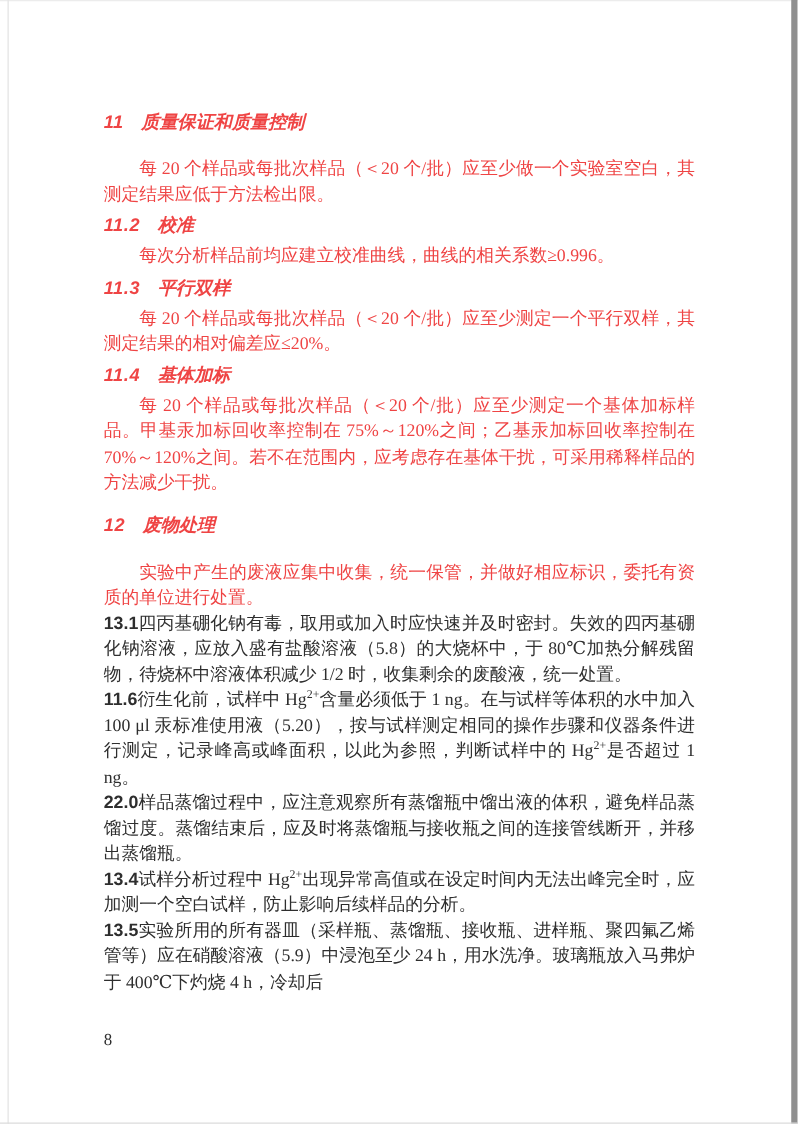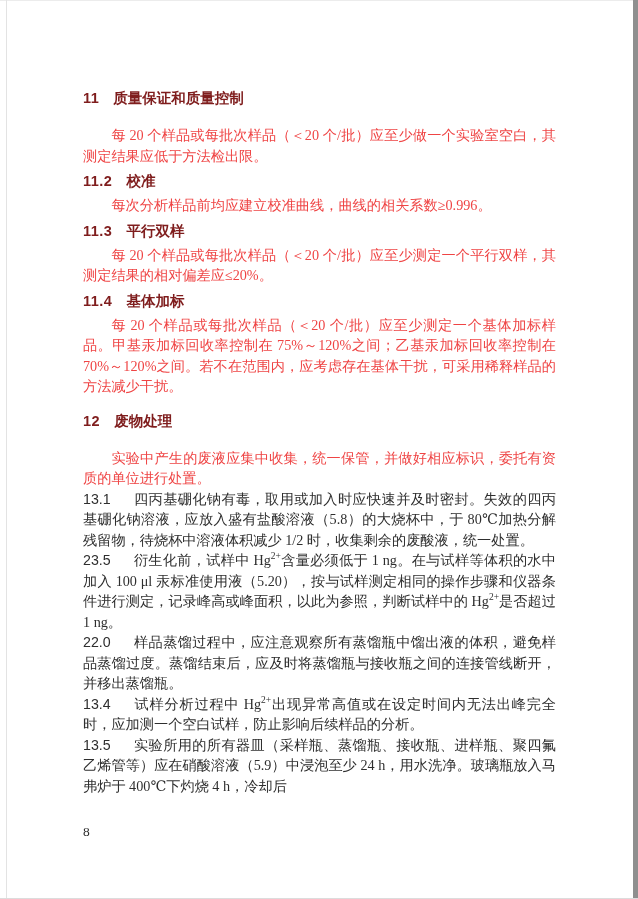--- a/index.html
+++ b/index.html
@@ -34,23 +34,24 @@
     left: 83px; top: 88px;
     width: 473px;
     color: #2e2e2e;
   }
   .block { margin: 0; }
   .block.h1, .block.h2 {
     font-family: "Liberation Sans", "DejaVu Sans", sans-serif;
     font-weight: bold;
     font-size: 14.5px;
     line-height: 20px;
-    color: #7f1d1d;
+    color: #ef4444;
     text-align: left;
     text-indent: 0;
+    font-style: italic;
   }
   .block.h1 { margin: 14px 0 17px 0; }
   .content .block.h1:first-child { margin-top: 0; }
   .block.h2 { margin: 5px 0 4px 0; }
   .hnum { margin-right: 14px; letter-spacing: 0.5px; }
   .block.p {
     font-size: 14.2px;
     line-height: 20.5px;
     text-align: justify;
     text-indent: 2em;
@@ -58,21 +59,22 @@
   }
   .block.item {
     font-size: 14.2px;
     line-height: 20.5px;
     text-align: justify;
     text-indent: 0;
     color: #2e2e2e;
   }
   .inum {
     font-family: "Liberation Sans", "DejaVu Sans", sans-serif;
-    margin-right: 23px;
+    margin-right: 0;
+    font-weight: bold;
   }
   sup {
     font-size: 9.5px;
     line-height: 0;
     vertical-align: super;
   }
   .page-number {
     position: absolute;
     left: 83px; top: 823px;
     font-size: 13.5px;
@@ -94,19 +96,19 @@
     <div class="block p">每 20 个样品或每批次样品（＜20 个/批）应至少做一个实验室空白，其测定结果应低于方法检出限。</div>
     <div class="block h2"><span class="hnum">11.2</span><span>校准</span></div>
     <div class="block p">每次分析样品前均应建立校准曲线，曲线的相关系数≥0.996。</div>
     <div class="block h2"><span class="hnum">11.3</span><span>平行双样</span></div>
     <div class="block p">每 20 个样品或每批次样品（＜20 个/批）应至少测定一个平行双样，其测定结果的相对偏差应≤20%。</div>
     <div class="block h2"><span class="hnum">11.4</span><span>基体加标</span></div>
     <div class="block p">每 20 个样品或每批次样品（＜20 个/批）应至少测定一个基体加标样品。甲基汞加标回收率控制在 75%～120%之间；乙基汞加标回收率控制在 70%～120%之间。若不在范围内，应考虑存在基体干扰，可采用稀释样品的方法减少干扰。</div>
     <div class="block h1"><span class="hnum">12</span><span>废物处理</span></div>
     <div class="block p">实验中产生的废液应集中收集，统一保管，并做好相应标识，委托有资质的单位进行处置。</div>
     <div class="block item"><span class="inum">13.1</span>四丙基硼化钠有毒，取用或加入时应快速并及时密封。失效的四丙基硼化钠溶液，应放入盛有盐酸溶液（5.8）的大烧杯中，于 80℃加热分解残留物，待烧杯中溶液体积减少 1/2 时，收集剩余的废酸液，统一处置。</div>
-    <div class="block item"><span class="inum">23.5</span>衍生化前，试样中 Hg<sup>2+</sup>含量必须低于 1 ng。在与试样等体积的水中加入 100 μl 汞标准使用液（5.20），按与试样测定相同的操作步骤和仪器条件进行测定，记录峰高或峰面积，以此为参照，判断试样中的 Hg<sup>2+</sup>是否超过 1 ng。</div>
+    <div class="block item"><span class="inum">11.6</span>衍生化前，试样中 Hg<sup>2+</sup>含量必须低于 1 ng。在与试样等体积的水中加入 100 μl 汞标准使用液（5.20），按与试样测定相同的操作步骤和仪器条件进行测定，记录峰高或峰面积，以此为参照，判断试样中的 Hg<sup>2+</sup>是否超过 1 ng。</div>
     <div class="block item"><span class="inum">22.0</span>样品蒸馏过程中，应注意观察所有蒸馏瓶中馏出液的体积，避免样品蒸馏过度。蒸馏结束后，应及时将蒸馏瓶与接收瓶之间的连接管线断开，并移出蒸馏瓶。</div>
     <div class="block item"><span class="inum">13.4</span>试样分析过程中 Hg<sup>2+</sup>出现异常高值或在设定时间内无法出峰完全时，应加测一个空白试样，防止影响后续样品的分析。</div>
     <div class="block item"><span class="inum">13.5</span>实验所用的所有器皿（采样瓶、蒸馏瓶、接收瓶、进样瓶、聚四氟乙烯管等）应在硝酸溶液（5.9）中浸泡至少 24 h，用水洗净。玻璃瓶放入马弗炉于 400℃下灼烧 4 h，冷却后</div>
   </div>
 
 <div class="page-number">8</div>
 
 </body></html>

